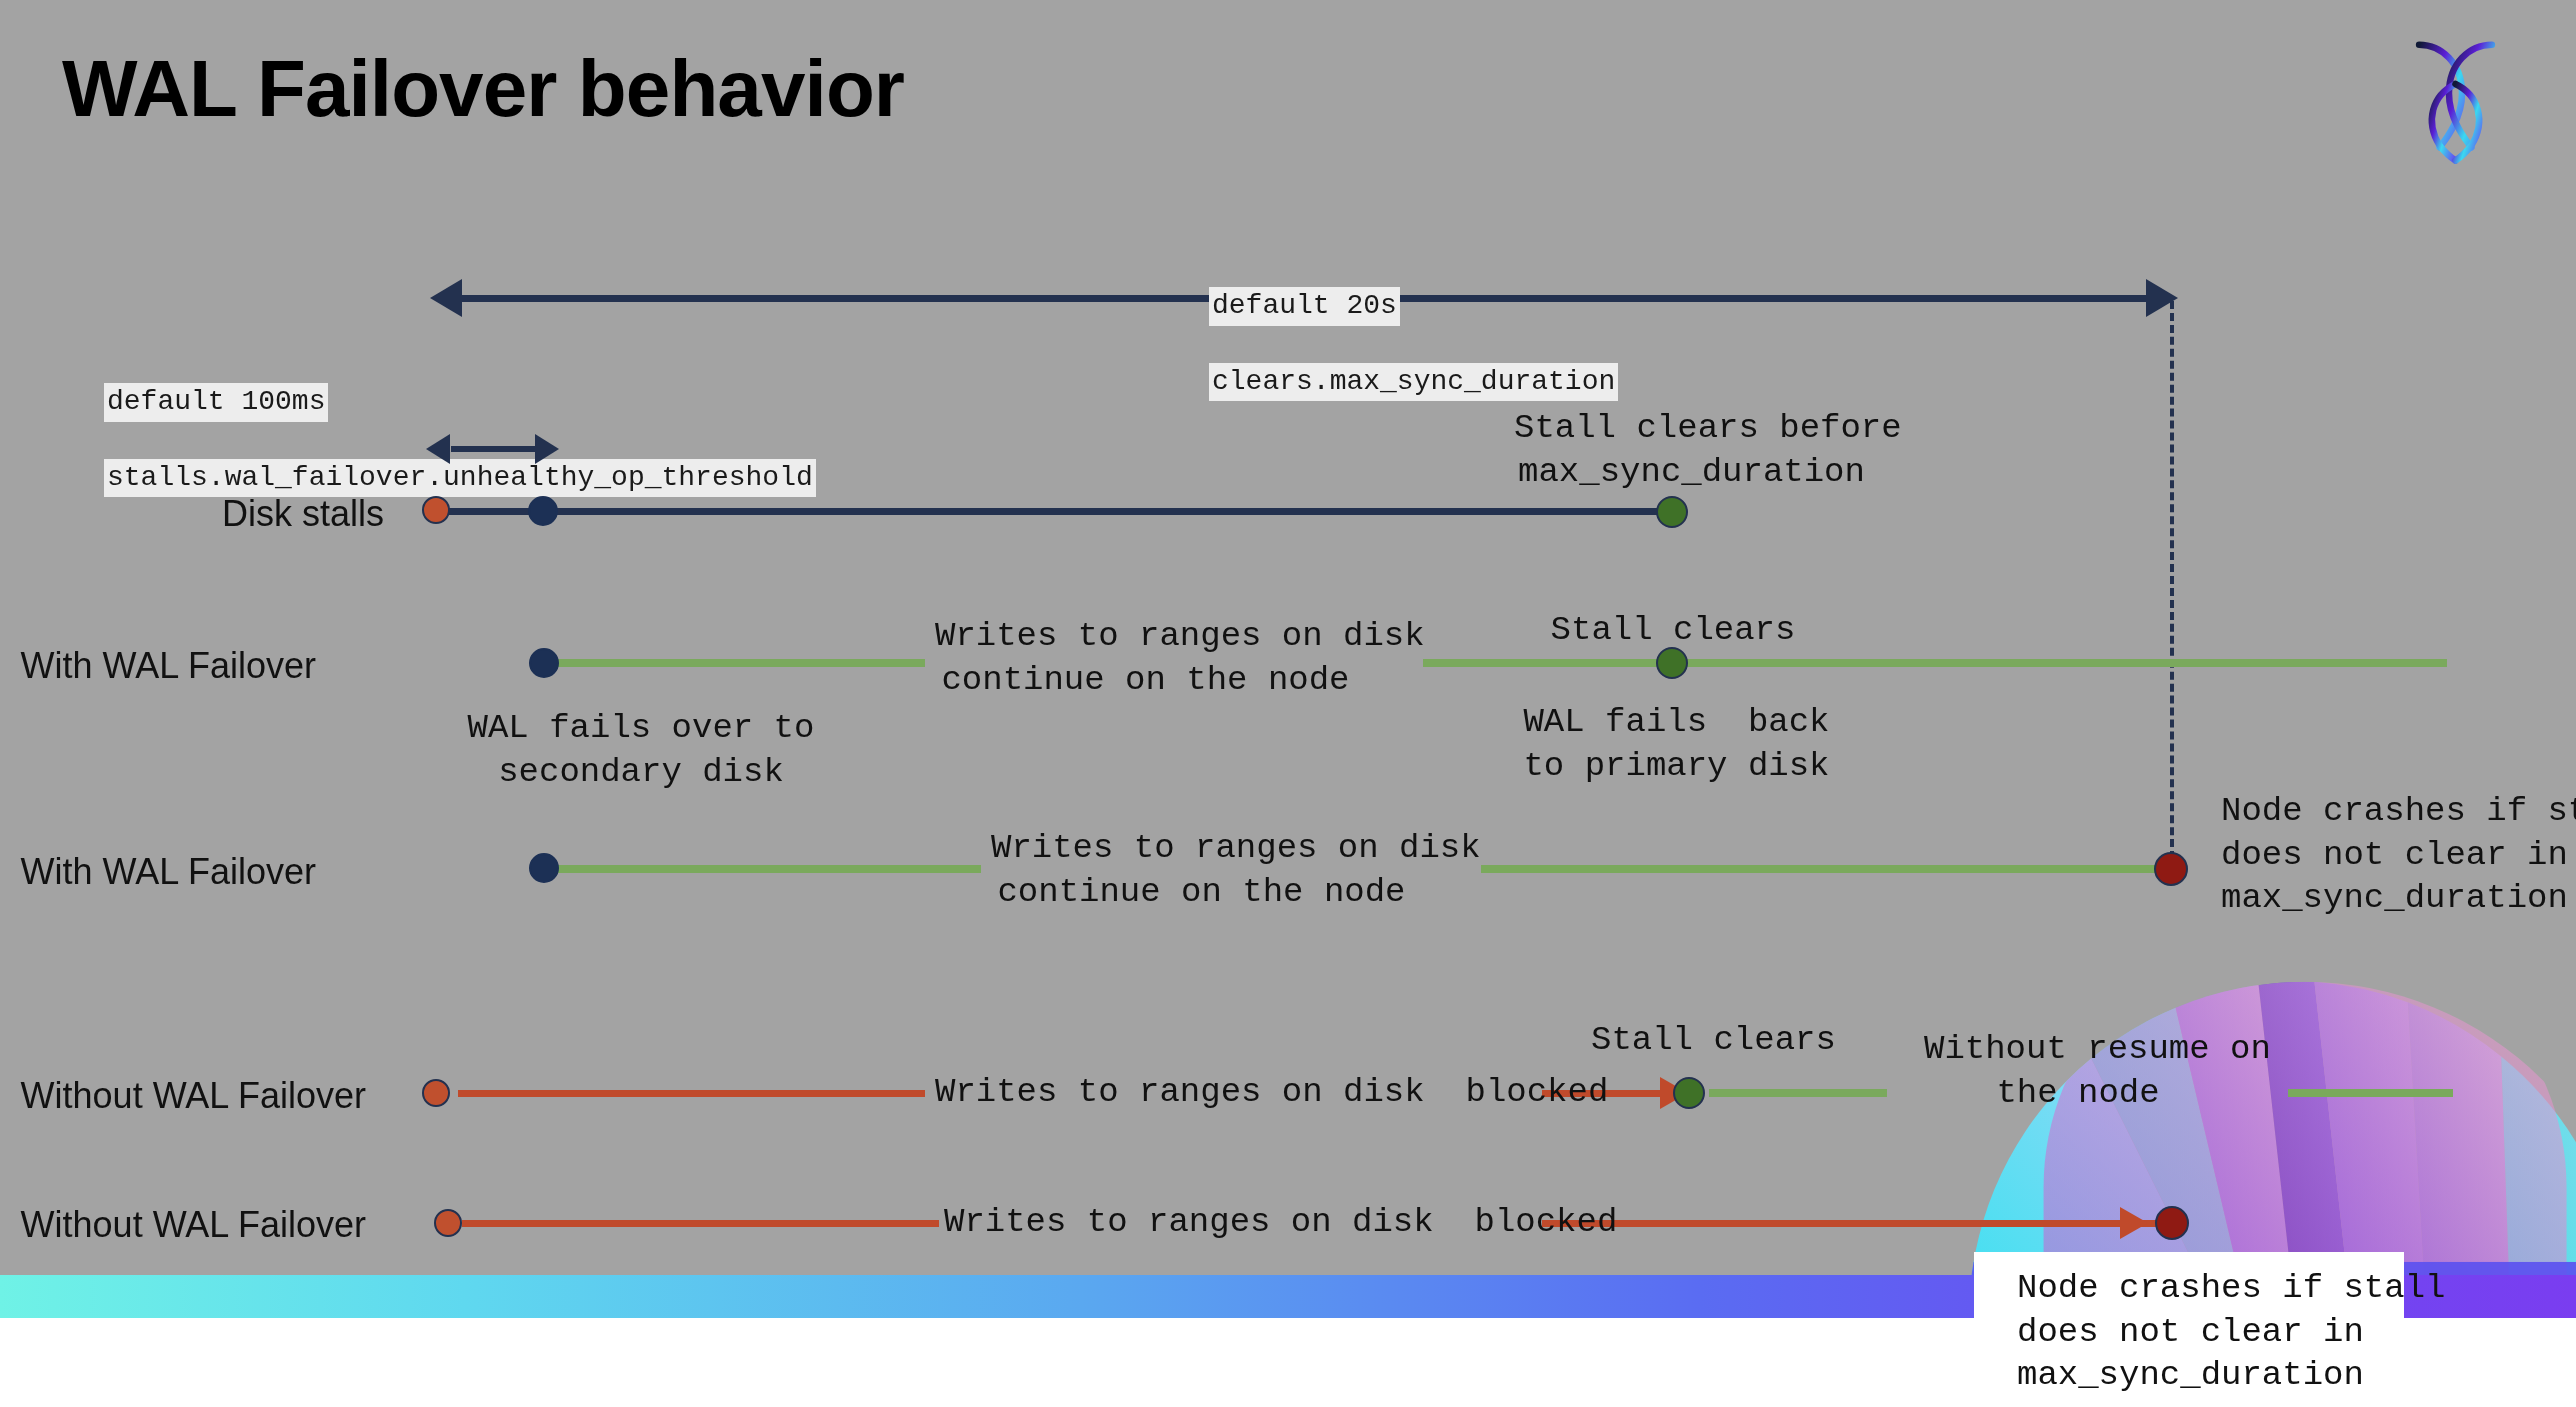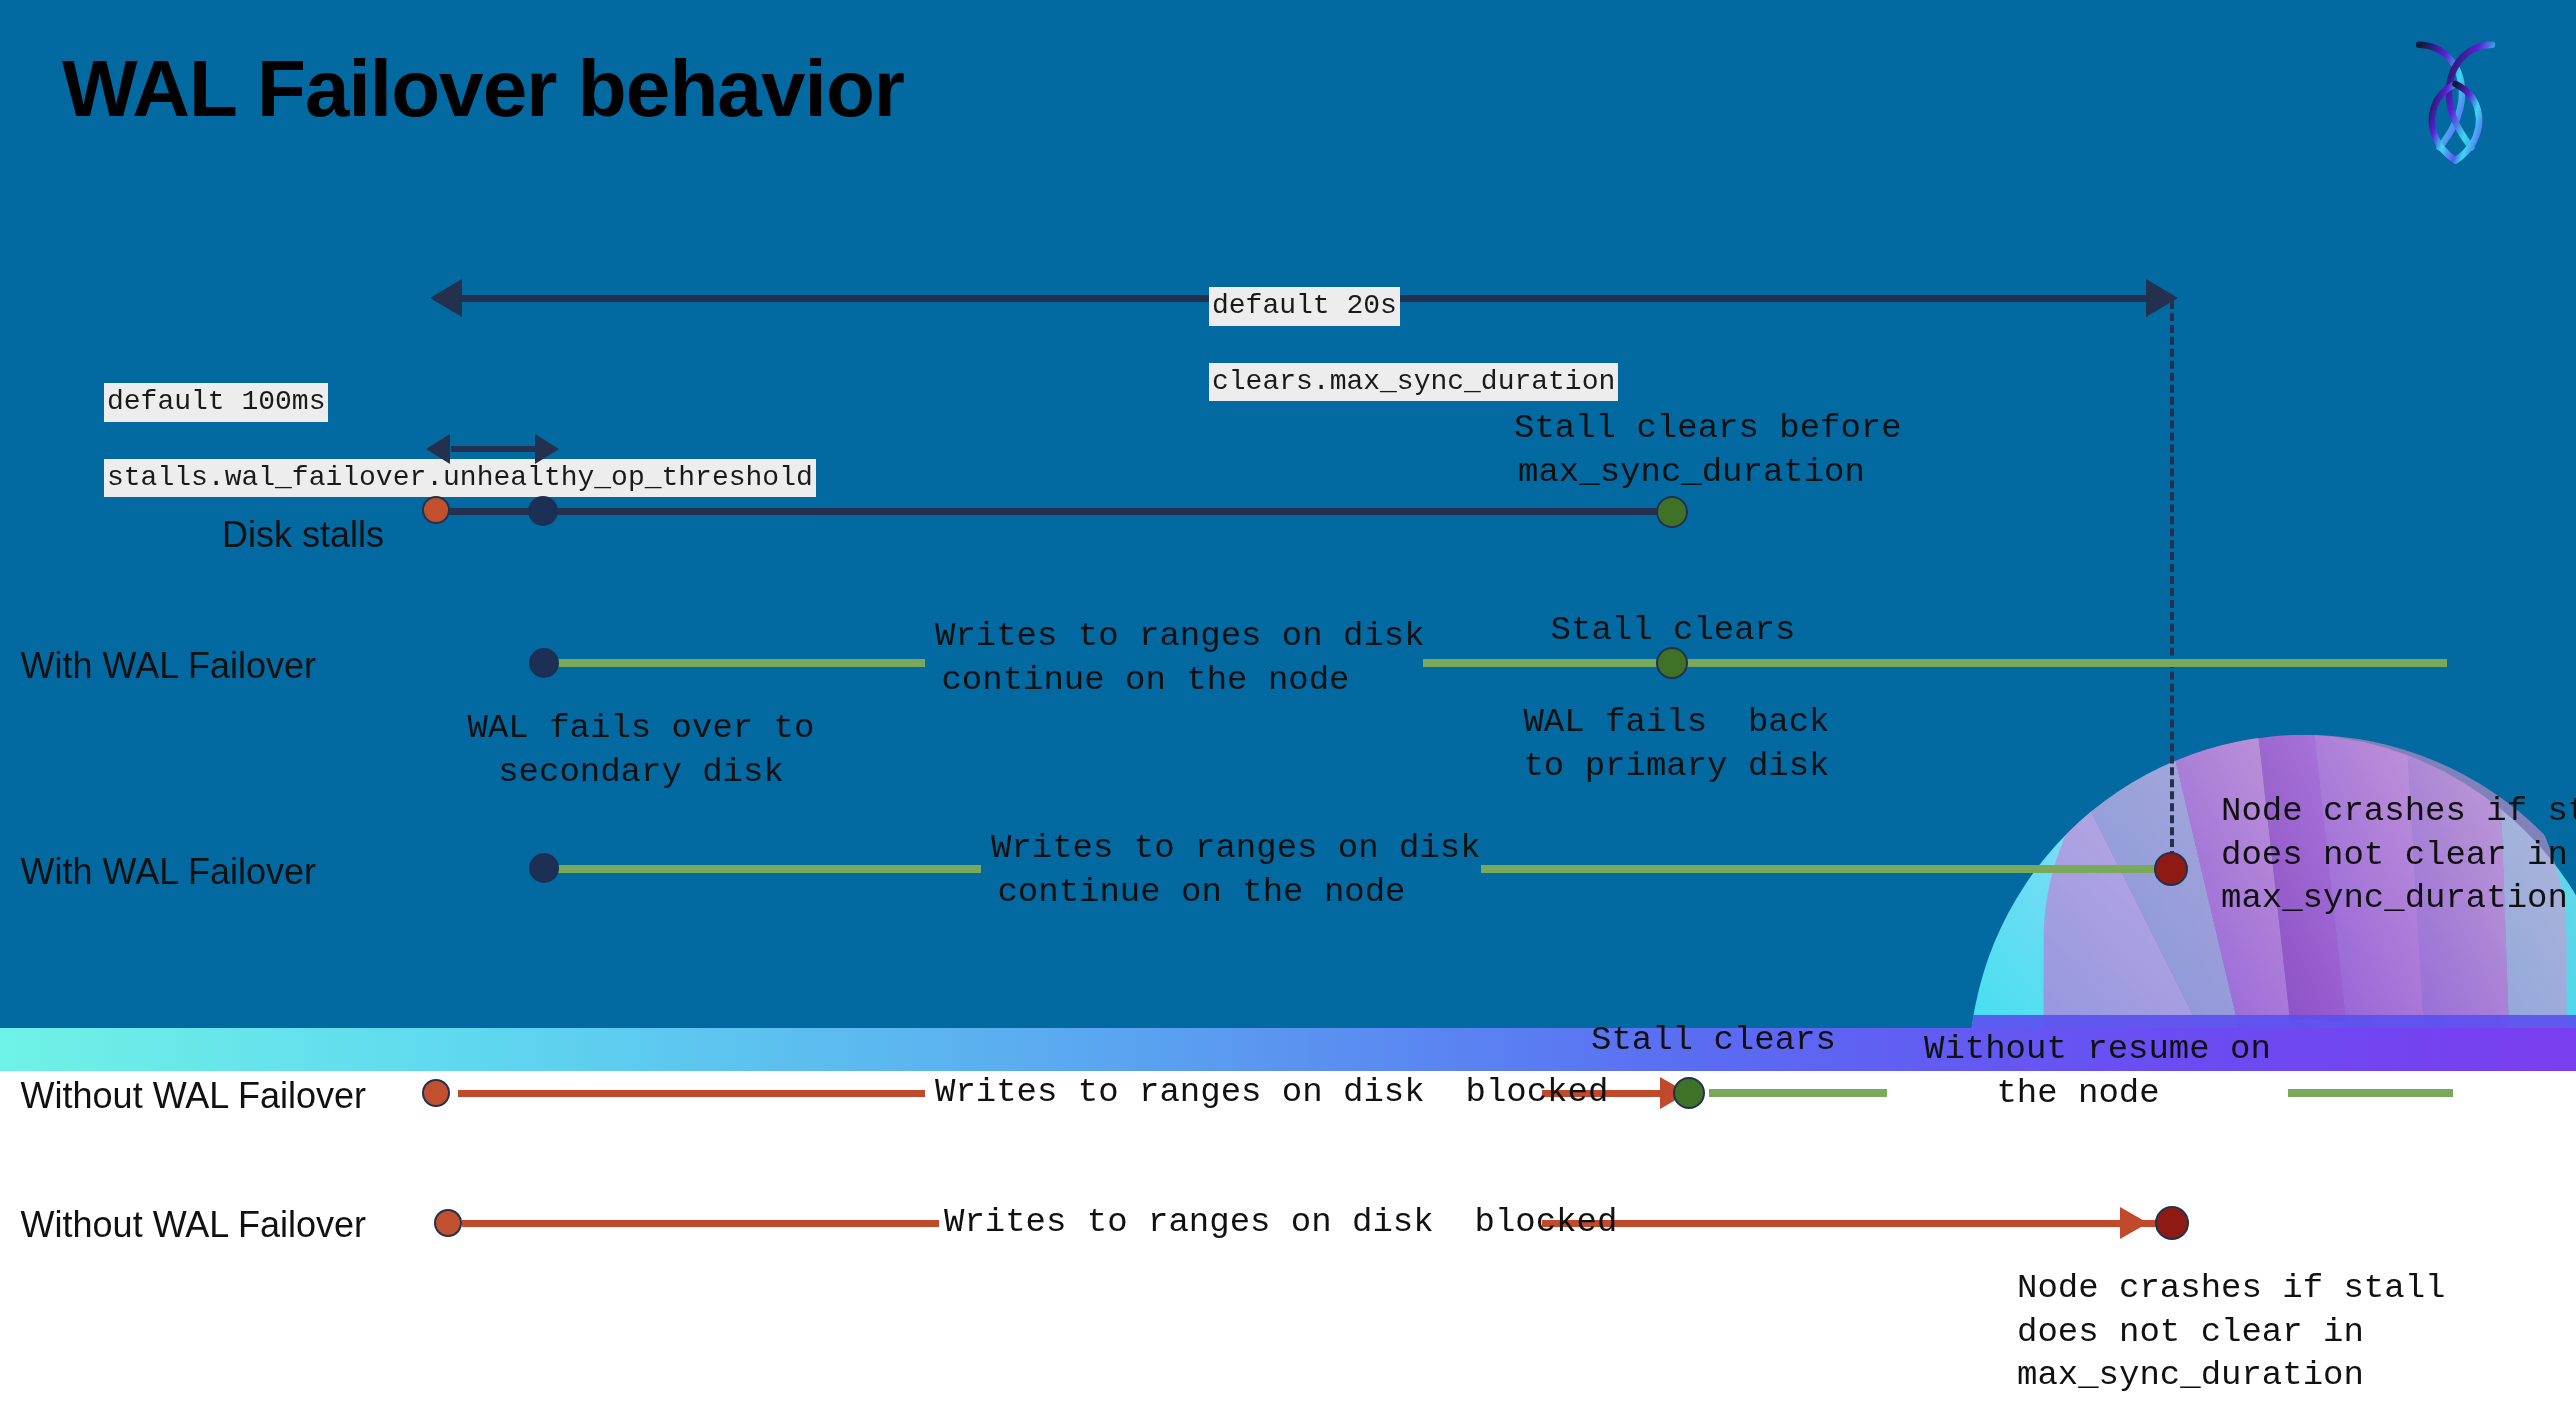--- a/index.html
+++ b/index.html
@@ -4,22 +4,22 @@
 <style>
   * { box-sizing: border-box; margin: 0; padding: 0; }
   html, body {
     width: 2576px; height: 1408px;
     background: #ffffff;
     font-family: "Liberation Sans", sans-serif;
     overflow: hidden;
   }
   #slide {
     position: relative;
-    width: 2576px; height: 1071px;
-    background: #0369a1;
+    width: 2576px; height: 1318px;
+    background: #a3a3a3;
   }
 
   
   #title {
     position: absolute;
     left: 62px; top: 43px;
     font-size: 80px;
     font-weight: 700;
     letter-spacing: -0.9px;
     color: #000000;
@@ -224,21 +224,21 @@
 
   <div class="mono" style="left:37px; top:346px;">
     <span>default 100ms</span><br>
     <span>stalls.wal_failover.unhealthy_op_threshold</span>
   </div>
 
   <div class="line navy" style="left:451px; top:446px; width:84px; height:5.6px;"></div>
   <div class="arrow-l sm" style="left:426px; top:434px;"></div>
   <div class="arrow-r sm" style="left:535px; top:434px;"></div>
 
-  <div class="rowname" style="left:222px; top:514px;">Disk stalls</div>
+  <div class="rowname" style="left:222px; top:493px;">Disk stalls</div>
 
   <div class="line navy" style="left:437px; top:508px; width:1234px; height:6.5px;"></div>
   <div class="dot orange" style="left:422px; top:496px; width:28px; height:28px;"></div>
   <div class="dot navy" style="left:528px; top:496px; width:30px; height:30px;"></div>
   <div class="dot green" style="left:1656px; top:496px; width:32px; height:32px;"></div>
 
   <div class="lbl c" style="left:1514px; top:407px; width:355px;">Stall clears before
 max_sync_duration</div>
 
   <div class="rowname" style="left:20.6px; top:645px;">With WAL Failover</div>

